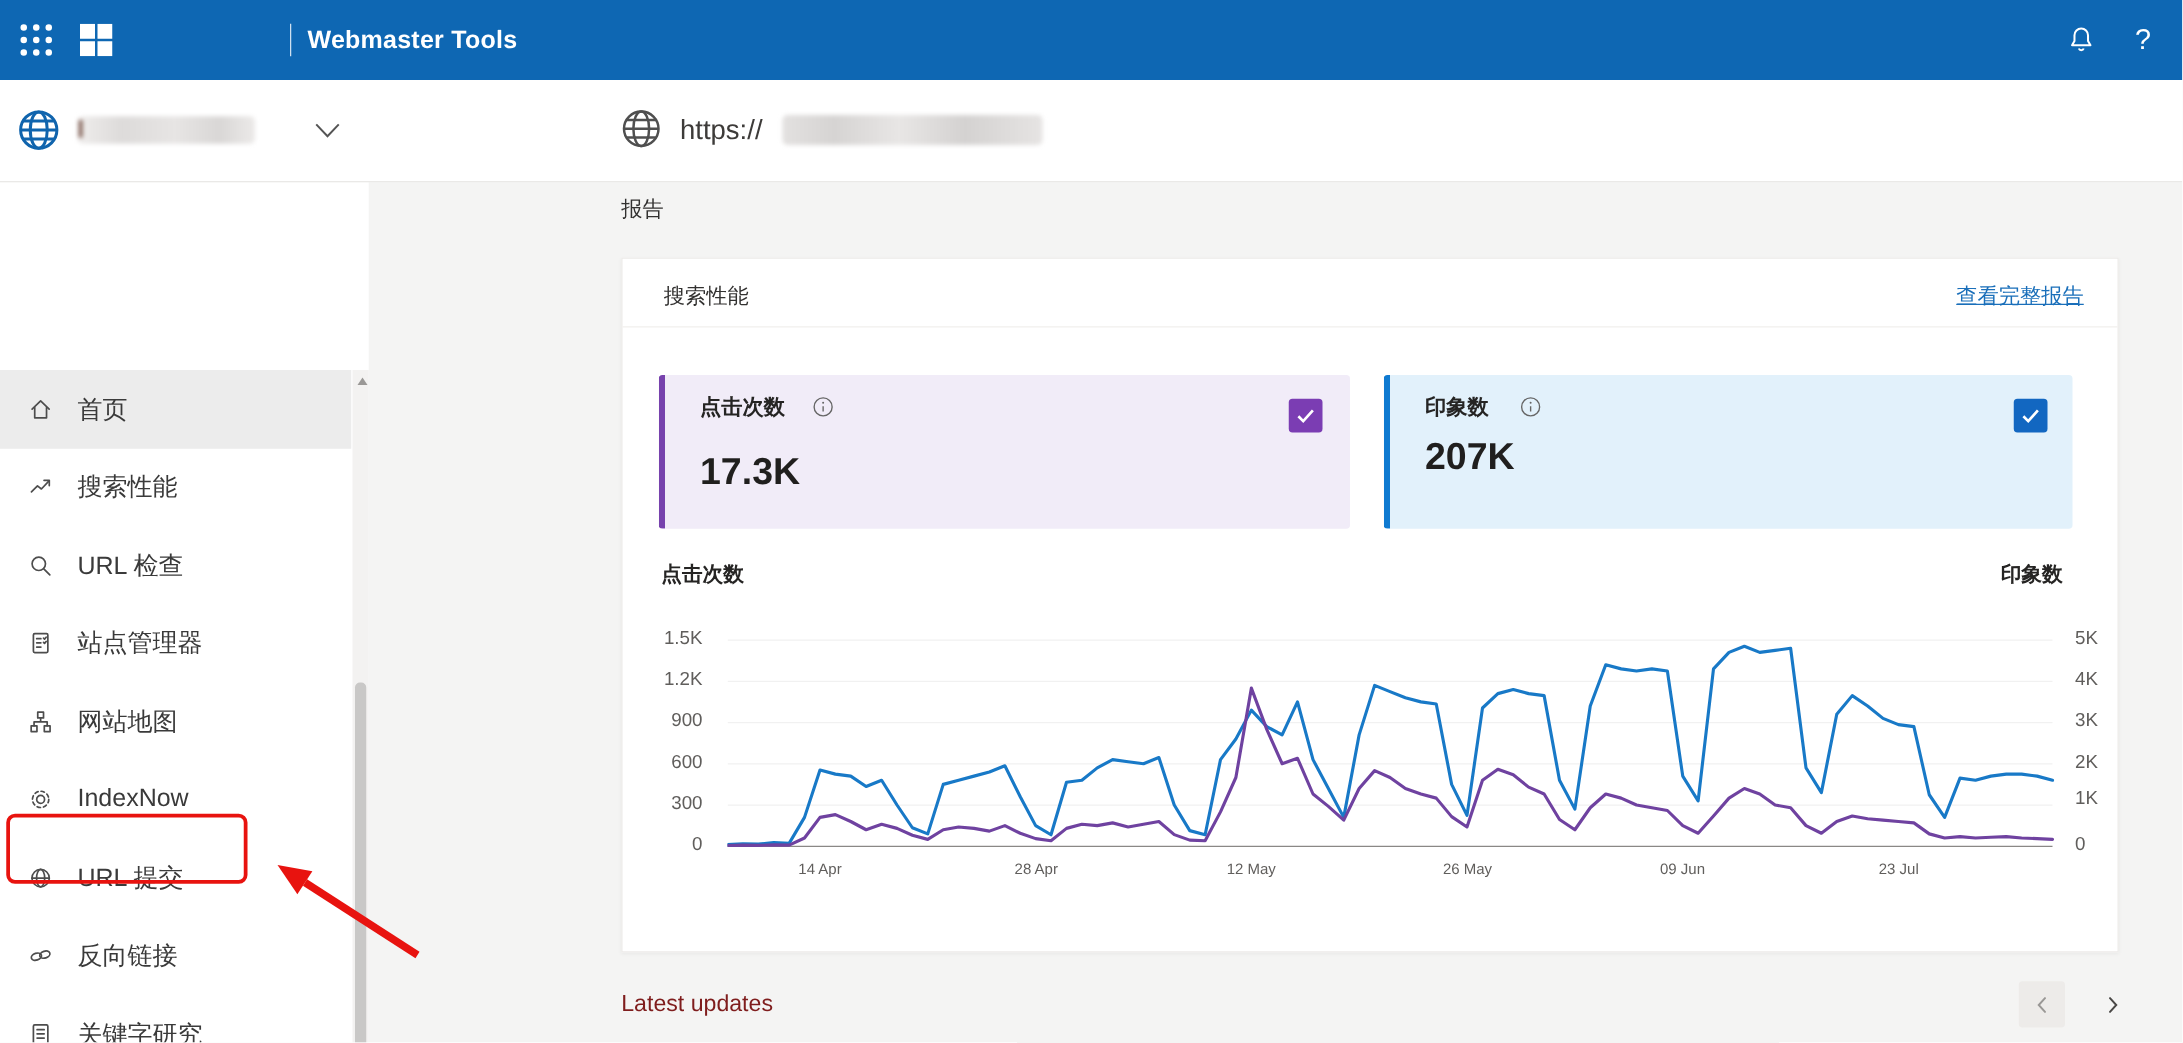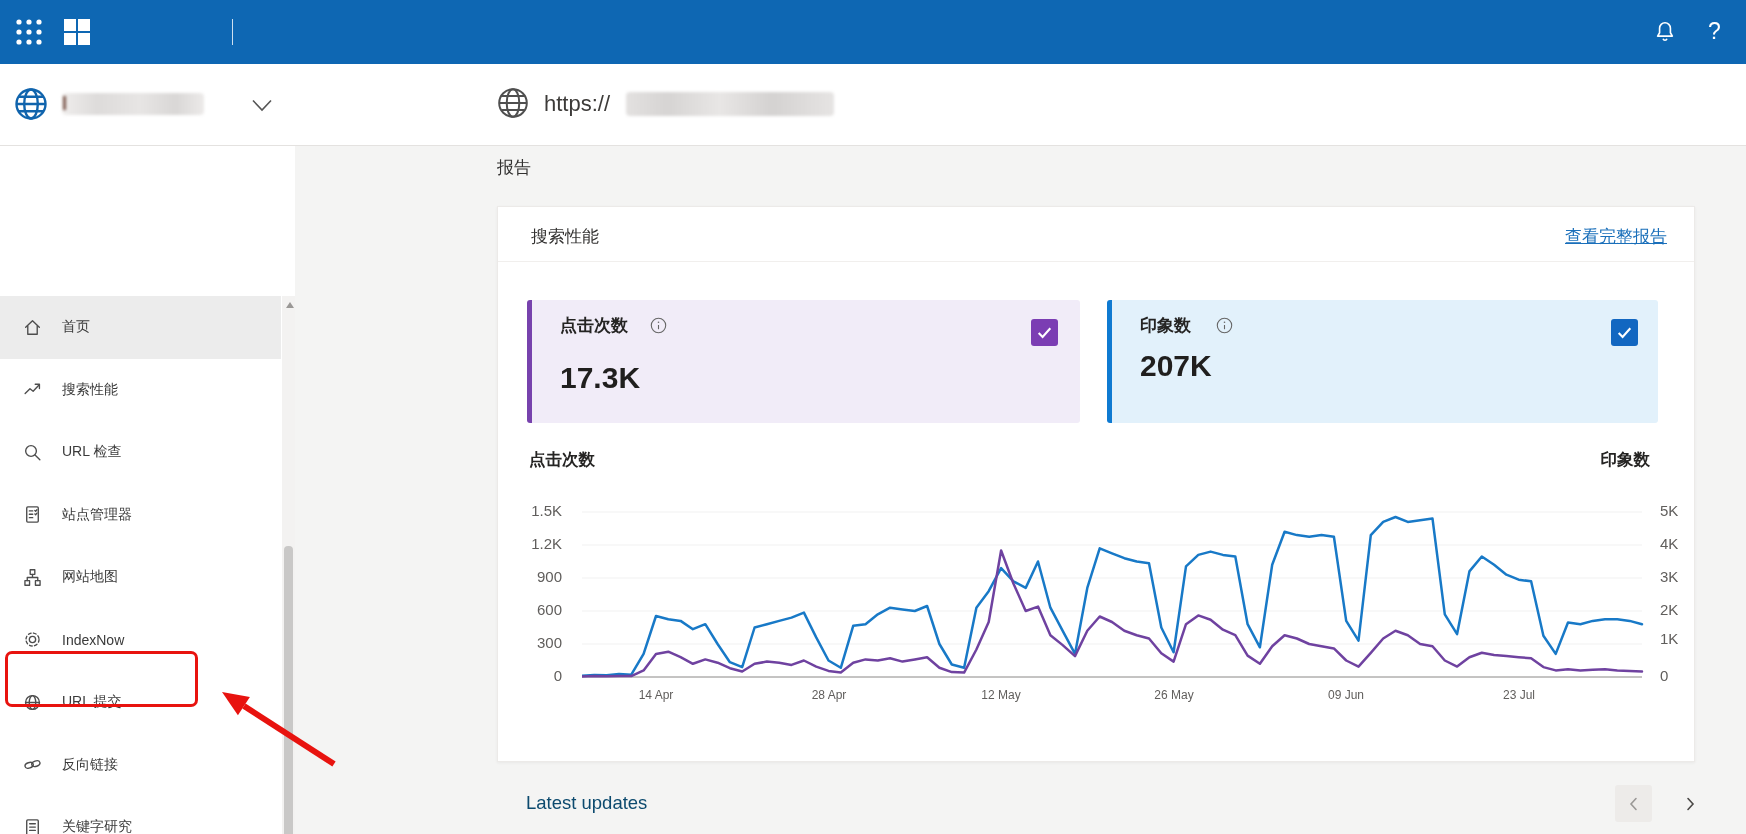--- a/index.html
+++ b/index.html
@@ -35,21 +35,21 @@
   .url-blur{position:absolute;left:626px;top:92px;width:208px;height:24px;border-radius:4px;
       background:linear-gradient(90deg,#e3e1e0,#d6d4d3 20%,#e8e6e5 45%,#d4d2d1 70%,#e6e4e3);
       filter:blur(1.8px);}
 
   
   .sidebar{position:absolute;left:0;top:146px;width:295px;height:688px;background:#fff;}
   #sidebar-items{position:absolute;left:0;top:150px;width:281px;}
   .srow{display:flex;align-items:center;height:62.5px;padding-left:22px;gap:19px;width:281px;cursor:pointer;}
   .srow.selected{background:#ececec;}
   .sicon{width:21px;height:21px;display:inline-flex;}
-  .slabel{font-size:14px;color:#3a3a3a;}
+  .slabel{font-size:20px;color:#3a3a3a;}
   .scroll-track{position:absolute;left:282px;top:150px;width:13px;height:684px;background:#f3f2f1;}
   .scroll-up{position:absolute;left:286px;top:156px;width:0;height:0;border-left:4px solid transparent;
       border-right:4px solid transparent;border-bottom:6px solid #9a9896;}
   .scroll-thumb{position:absolute;left:284px;top:400px;width:9px;height:357px;background:#c9c8c7;border-radius:4px;}
 
   
   .report-area{position:absolute;left:295px;top:146px;width:1451px;height:688px;background:#f4f4f3;}
   .section-title{position:absolute;left:497px;top:156px;font-size:17px;color:#323130;}
   .card{position:absolute;left:497px;top:206px;width:1198px;height:556px;background:#fff;
         border:1px solid #eceae8;box-shadow:0 1px 3px rgba(0,0,0,.05);}
@@ -71,21 +71,21 @@
 
   .chart-label-left{position:absolute;left:529px;top:449px;font-size:16.5px;font-weight:700;color:#252423;}
   .chart-label-right{position:absolute;left:1535px;top:449px;width:115px;text-align:right;
                      font-size:16.5px;font-weight:700;color:#252423;}
   #chart-svg{position:absolute;left:582px;top:495px;}
   .ytick{position:absolute;width:60px;font-size:15px;color:#605e5c;}
   .ytick.left{left:502px;text-align:right;}
   .ytick.right{left:1660px;text-align:left;}
   .xtick{position:absolute;top:688px;width:70px;text-align:center;font-size:12px;color:#605e5c;}
 
-  .latest{position:absolute;left:526px;top:792px;font-size:18.5px;color:#0c4a6e;}
+  .latest{position:absolute;left:497px;top:792px;font-size:18.5px;color:#7f1d1d;}
   .chev{position:absolute;top:785px;width:37px;height:37px;border-radius:3px;display:flex;
         align-items:center;justify-content:center;cursor:pointer;}
   .chev.left{left:1615px;background:#edebe9;}
   .chev.right{left:1671px;}
 
   
   .red-box{position:absolute;left:5px;top:651px;width:193px;height:56px;border:3px solid #e8130f;
            border-radius:7px;z-index:40;pointer-events:none;}
   .arrow-overlay{position:absolute;left:0;top:0;z-index:41;pointer-events:none;}
 </style>
@@ -110,20 +110,21 @@
     </div>
     <div class="mslogo">
       <svg viewBox="0 0 26 26" width="26" height="26" fill="#fff">
         <rect x="0" y="0" width="12" height="12"></rect>
           <rect x="14" y="0" width="12" height="12"></rect>
         <rect x="0" y="14" width="12" height="12"></rect>
           <rect x="14" y="14" width="12" height="12"></rect>
       </svg>
     </div>
     <span class="tdivider"></span>
+    <span class="product">Webmaster Tools</span>
     <div class="bell">
       <svg viewBox="0 0 24 24" width="26" height="26" fill="none" stroke="#fff" stroke-width="1.5" stroke-linejoin="round">
         <path d="M12 3.5a5 5 0 0 0-5 5v4.2L5.2 15.8h13.6L17 12.7V8.5a5 5 0 0 0-5-5z"></path>
         <path d="M10.2 18.3a1.9 1.9 0 0 0 3.6 0"></path>
       </svg>
     </div>
     <div class="help">?</div>
   </header>
 
   <div class="toprow"></div>

